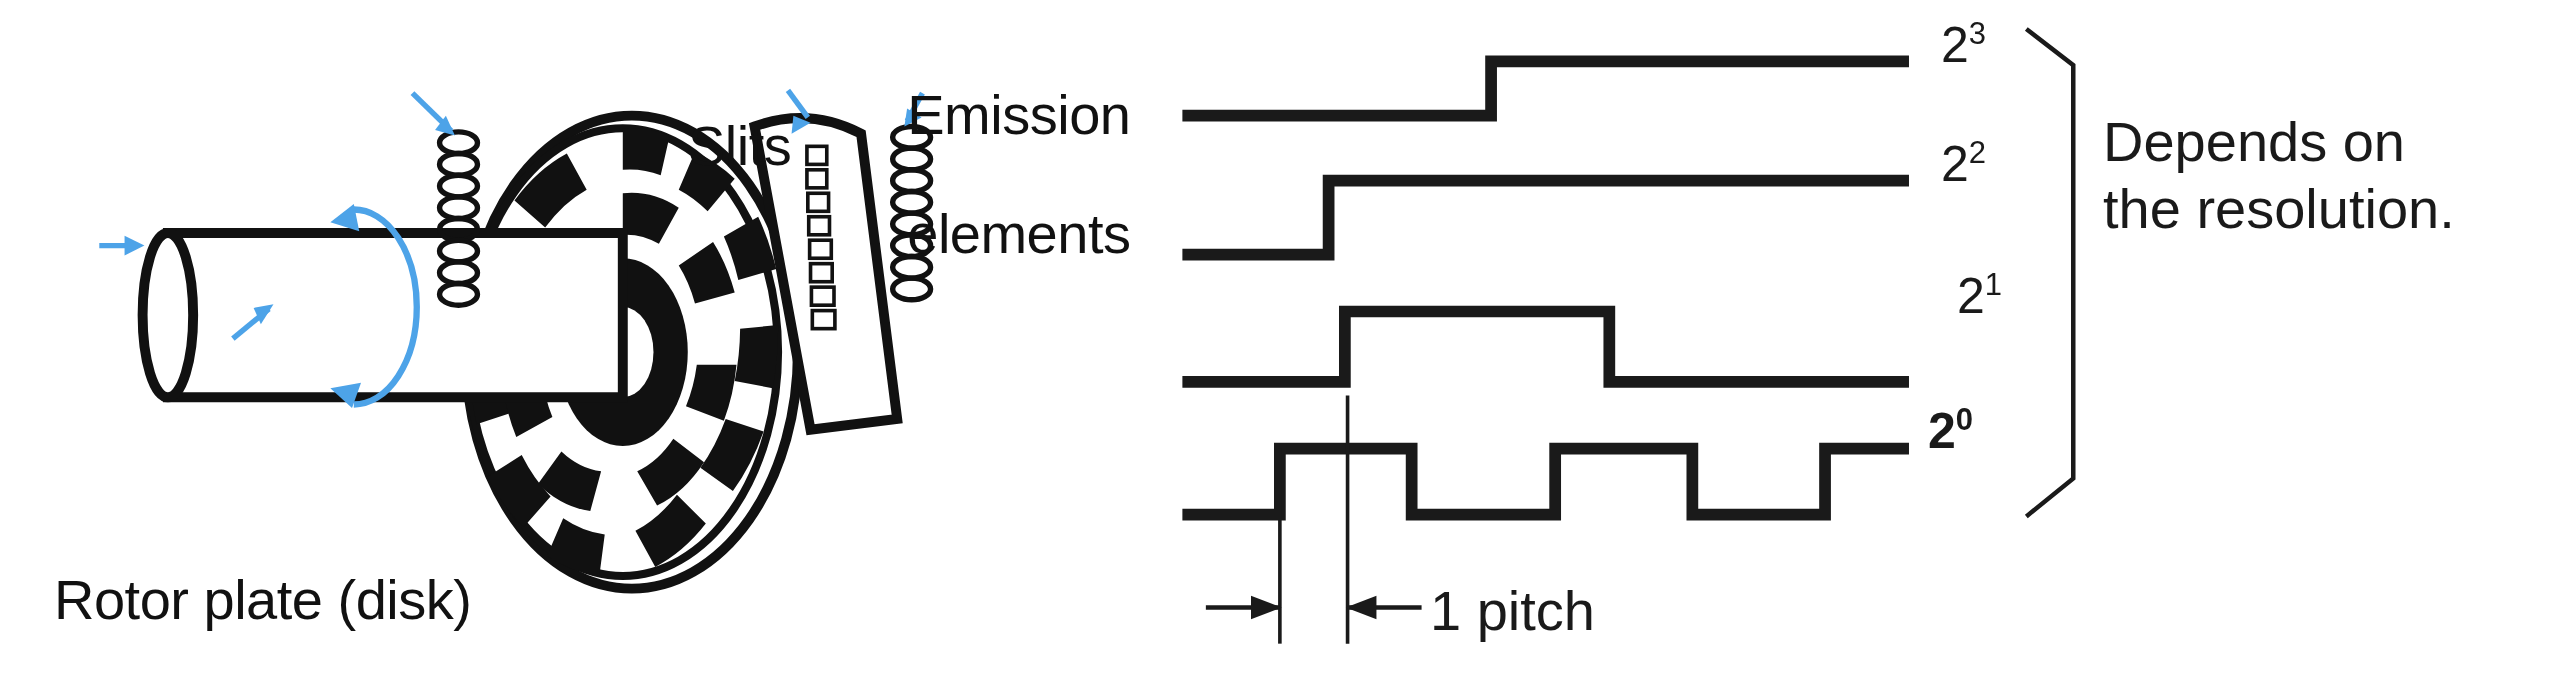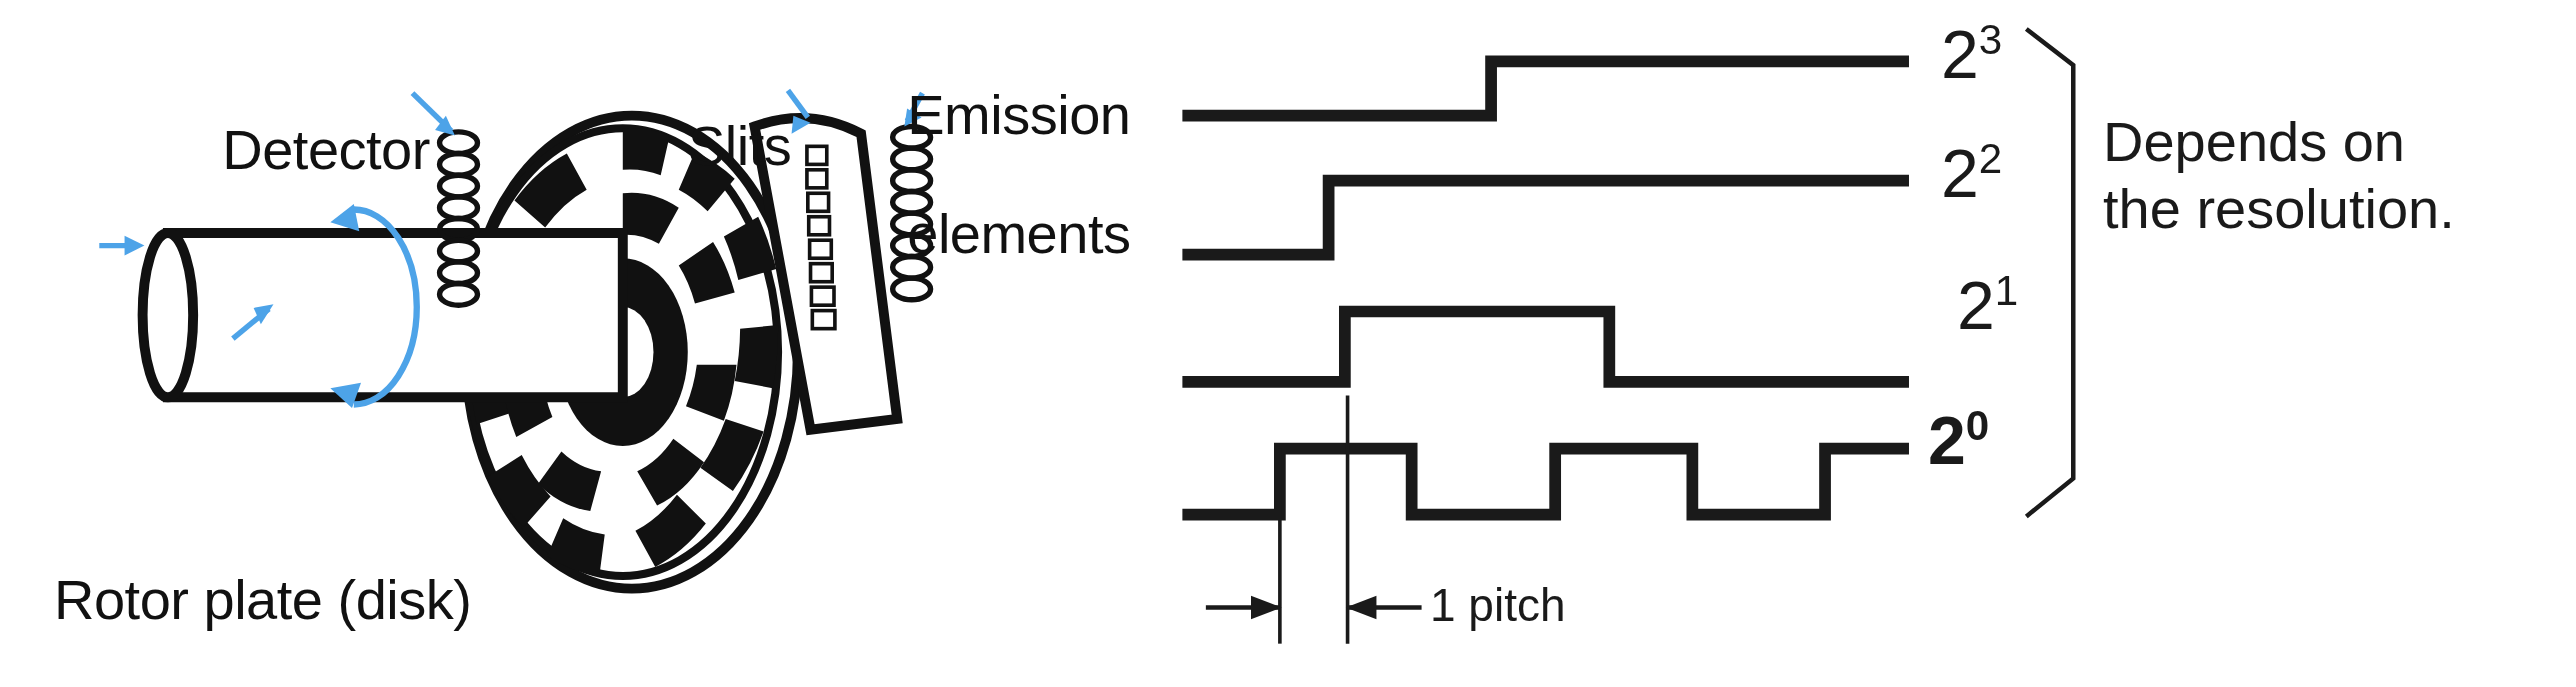--- a/index.html
+++ b/index.html
@@ -2,23 +2,23 @@
 <html style="font-size:14.4px"><head>
 <meta charset="utf-8">
 <style>
   html,body{margin:0;padding:0;background:#ffffff;}
   body{width:2576px;height:688px;position:relative;overflow:hidden;
        font-family:"Liberation Sans","DejaVu Sans",sans-serif;color:#1a1a1a;}
   .stage{position:absolute;inset:0;}
   svg{display:block;}
   .lbl{position:absolute;font-weight:400;color:#111;line-height:1.06;white-space:pre;}
   .enc-label{font-size:56px;letter-spacing:-0.5px;text-align:right;}
-  .exp{position:absolute;font-size:68px;line-height:1;}
+  .exp{position:absolute;font-size:50px;line-height:1;}
   .exp sup{font-size:0.62em;vertical-align:super;line-height:0;}
-  .pitch{position:absolute;font-size:46px;}
+  .pitch{position:absolute;font-size:56px;}
   .depends{position:absolute;font-size:56px;line-height:1.2;}
 </style>
 </head>
 <body>
 
 <div class="stage">
 
   <svg width="2576" height="688" viewBox="0 0 2854 762">
 
     <g>
@@ -142,21 +142,21 @@
       <path d="M1420 673 l-34 -13 l0 26 z"></path>
       <path d="M1491 673 l34 -13 l0 26 z"></path>
     </g>
 
     <g stroke="#1a1a1a" stroke-width="5" fill="none" stroke-linejoin="miter">
       <path d="M2245 32 L2297 72 L2297 530 L2245 572"></path>
     </g>
   </svg>
 
   <div class="lbl enc-label" style="left:162px;top:61px;text-align:center;">
-    <span>Detector</span><br>
+    <br>
   </div>
 
 
   <div class="lbl enc-label" style="left:54px;top:570px;">Rotor plate (disk)</div>
 
   <div class="lbl enc-label" style="left:688px;top:116px;">Slits</div>
 
   <div class="lbl enc-label" style="left:847px;top:26px;text-align:center;">
     <span>Emission</span><br>
     <span>elements</span>

